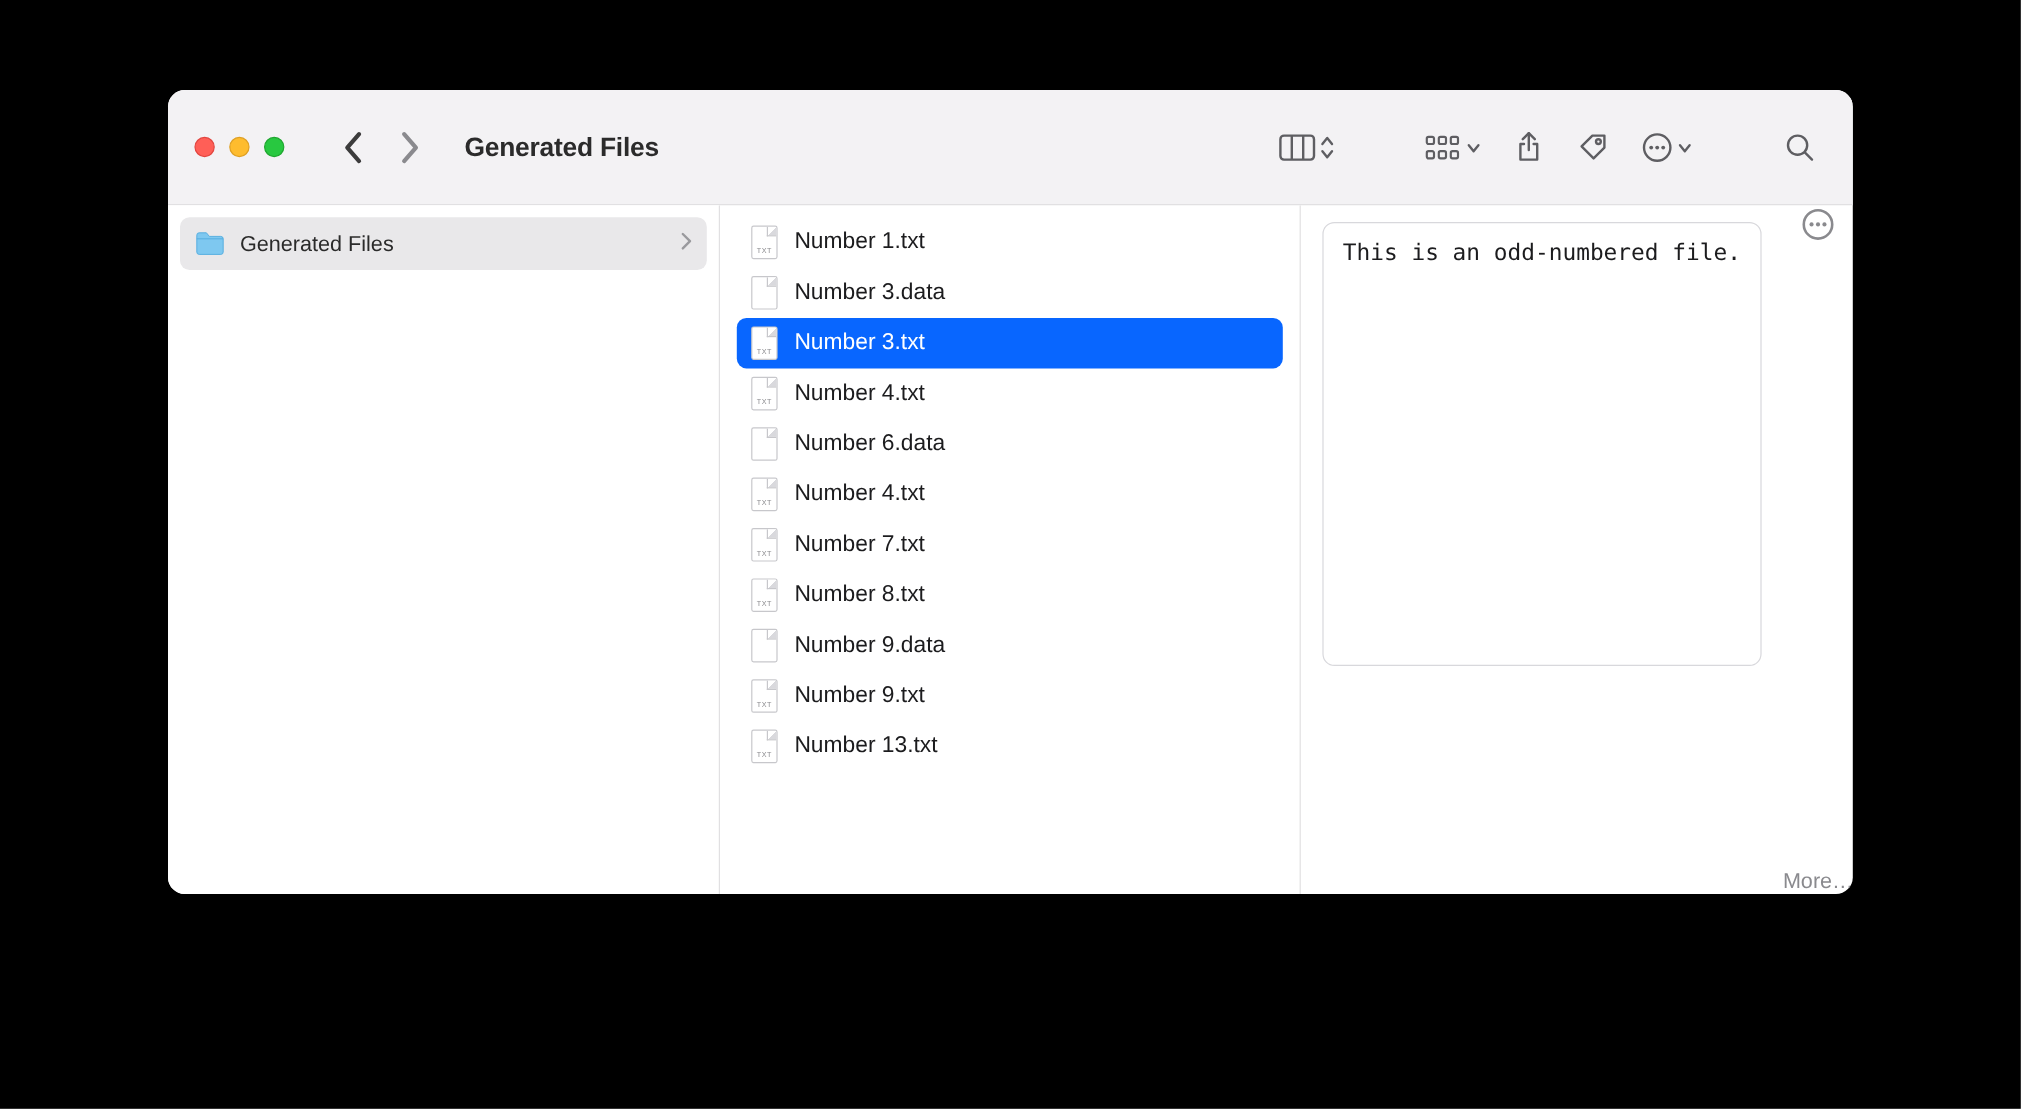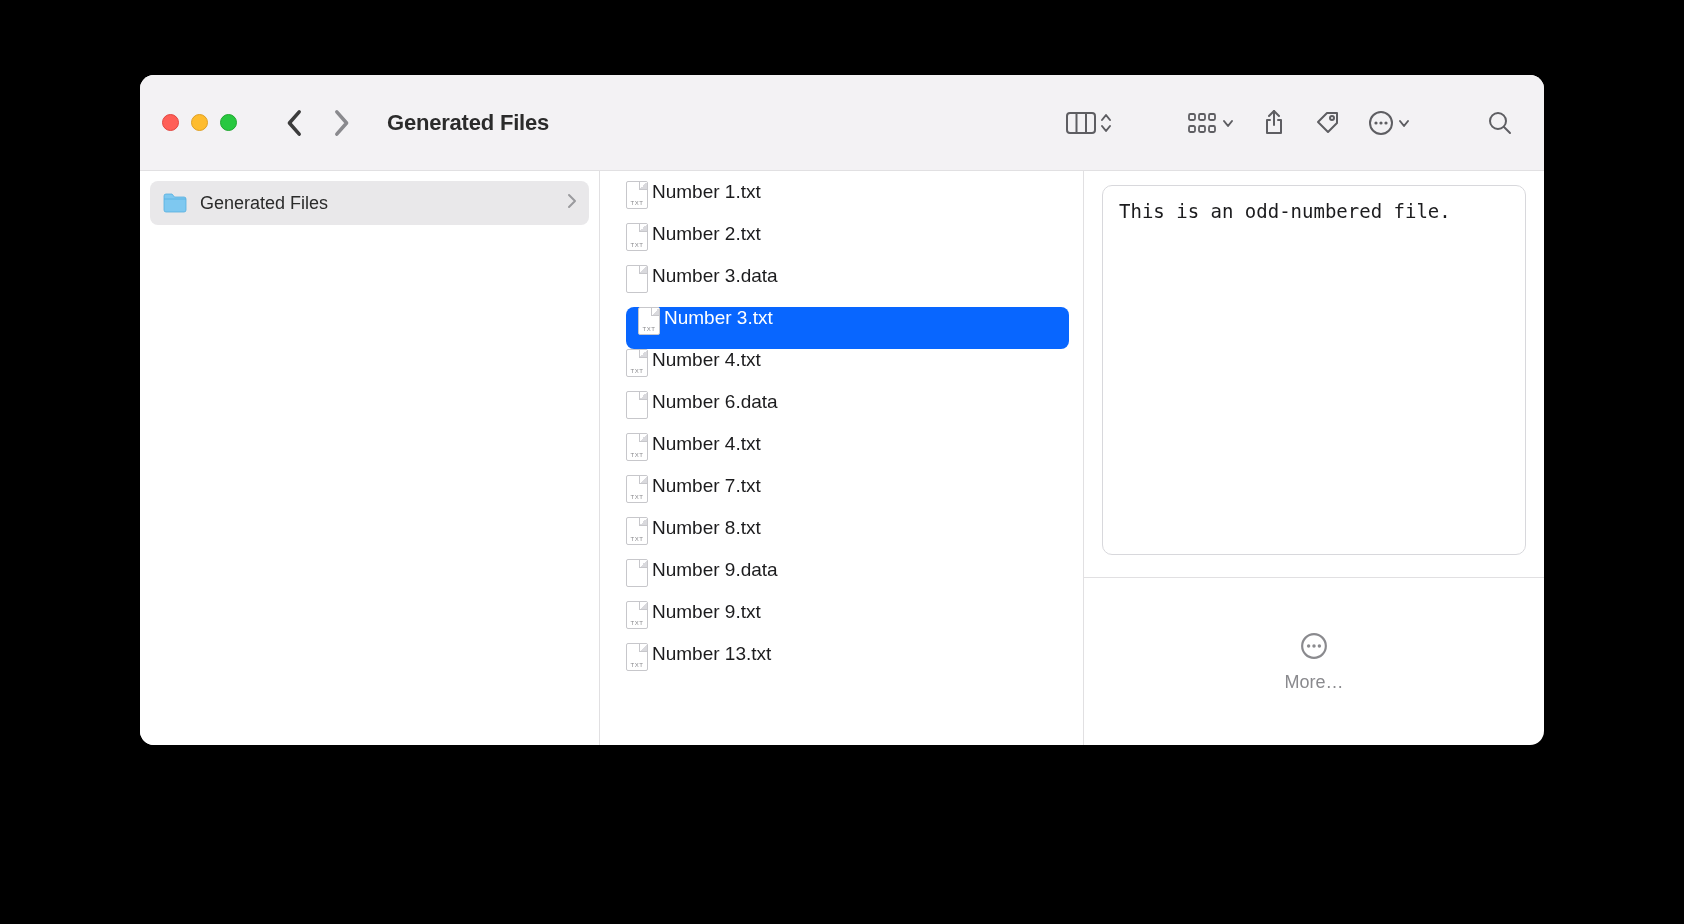--- a/index.html
+++ b/index.html
@@ -108,32 +108,31 @@
     color: #9a9a9e;
   }
   .col-files {
     width: 484px;
     border-right: 1px solid #e1e0e2;
     padding: 10px 14px 10px 14px;
   }
   .file-row {
     height: 42px;
     display: flex;
-    align-items: flex-start;
-    gap: 4px;
+    align-items: center;
+    gap: 14px;
     padding: 0 12px;
     border-radius: 8px;
     font-size: 19px;
     color: #1c1c1e;
     cursor: pointer;
   }
   .file-row.selected {
     background: #0866ff;
     color: #fff;
-    margin-left: 12px;
   }
   .file-ico {
     width: 22px; height: 28px;
     position: relative;
     flex-shrink: 0;
   }
   .file-ico .page {
     width: 22px; height: 28px;
     background: #fff;
     border: 1px solid #c7c7cb;
@@ -151,21 +150,21 @@
   .file-ico .txt {
     position:absolute; bottom:2px; left:0; right:0;
     text-align:center;
     font-size:6px; letter-spacing:0.5px;
     color:#8a8a8e;
   }
   .file-row.selected .file-ico .page { border-color:#c7c7cb; }
   .col-preview {
     flex: 1;
     display: flex;
-    flex-direction: column;
+    flex-direction: row;
   }
   .preview-box {
     margin: 14px 18px;
     border: 1px solid #d8d8dc;
     border-radius: 10px;
     padding: 14px 16px;
     font-family: ui-monospace, SFMono-Regular, Menlo, monospace;
     font-size: 19px;
     color: #1c1c1e;
     height: 370px;
@@ -174,21 +173,21 @@
   .preview-divider {
     height: 1px;
     background: #e1e0e2;
     margin-top: 8px;
   }
   .more-area {
     flex:1;
     display:flex;
     flex-direction:column;
     align-items:center;
-    justify-content:center;
+    justify-content:space-between;
     gap:10px;
     color:#8a8a8e;
   }
   .more-icon {
     width:32px; height:32px;
     display:flex; align-items:center; justify-content:center;
   }
   .more-label { font-size:18px; color:#8a8a8e; }
   svg { overflow: visible; }
 </style>
@@ -308,29 +307,20 @@
               <div class="fold"></div>
               <div class="txt">TXT</div>
             </div>
           </div>
           <span>Number 1.txt</span>
         </div>
         <div class="file-row">
           <div class="file-ico">
             <div class="page">
               <div class="fold"></div>
-              <div class="txt">TXT</div>
-            </div>
-          </div>
-          <span>Number 2.txt</span>
-        </div>
-        <div class="file-row">
-          <div class="file-ico">
-            <div class="page">
-              <div class="fold"></div>
             </div>
           </div>
           <span>Number 3.data</span>
         </div>
         <div class="file-row selected">
           <div class="file-ico">
             <div class="page">
               <div class="fold"></div>
               <div class="txt">TXT</div>
             </div>

